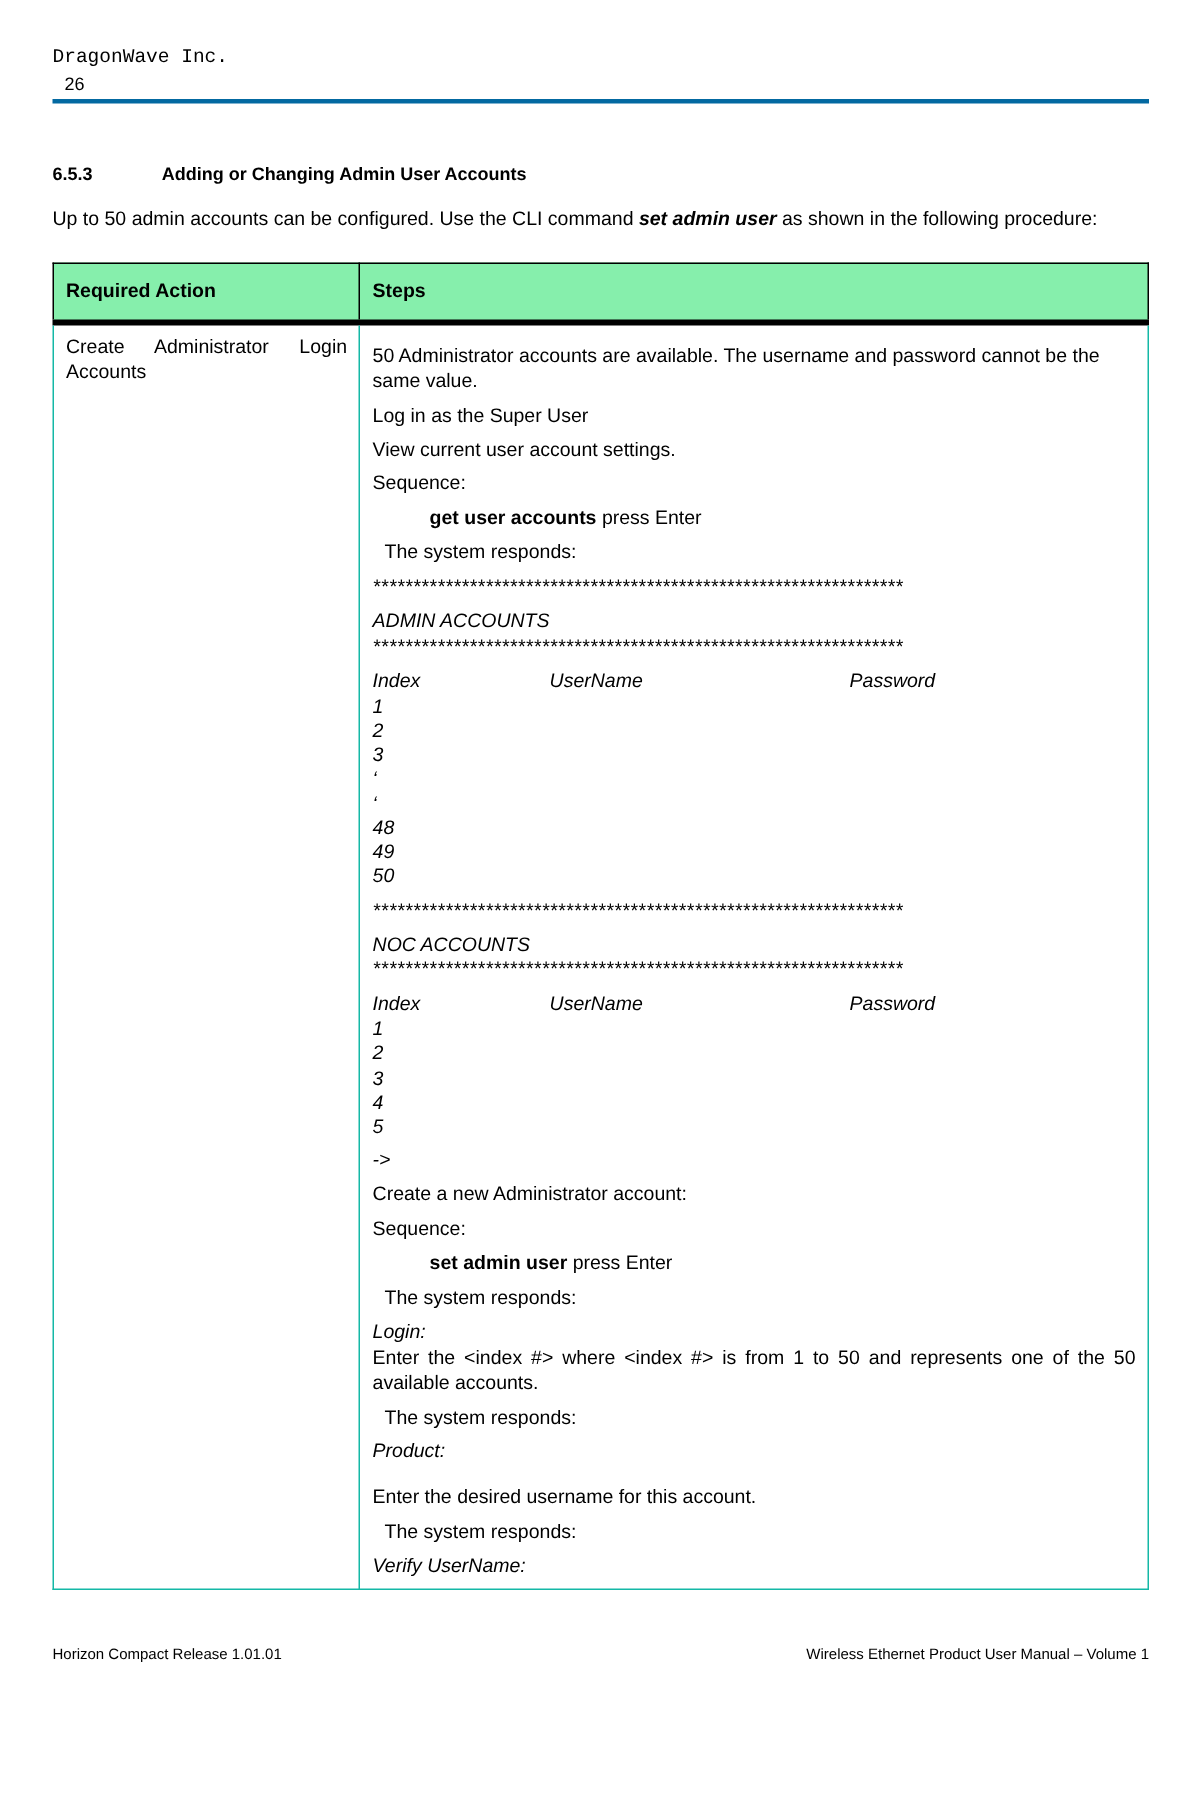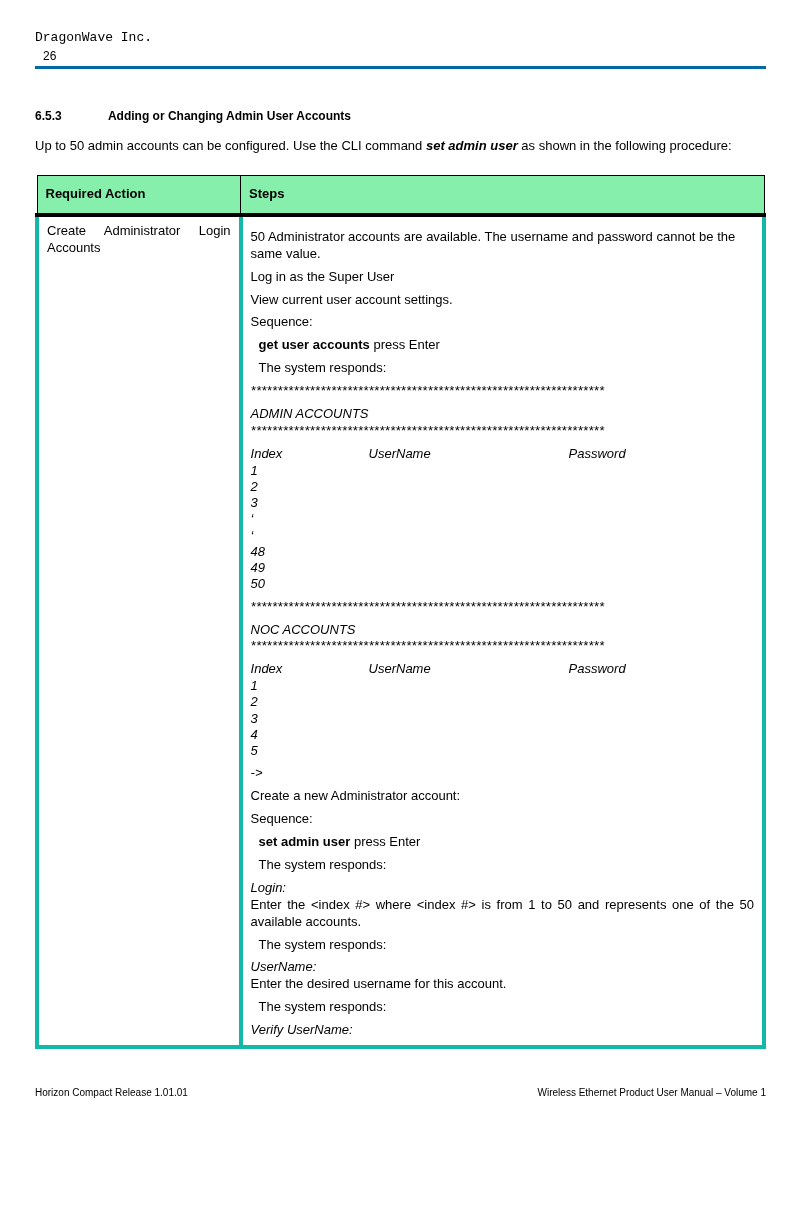--- a/index.html
+++ b/index.html
@@ -50,37 +50,38 @@
   table.proc th {
     text-align: left;
     padding: 10px 8px 10px 8px;
     border: 1px solid #000;
     border-bottom: 4px solid #000;
     font-weight: bold;
     font-size: 13px;
     background: #86efac;
   }
   table.proc td {
-    border: 4px solid #14b8a6;
+    border: 1px solid #14b8a6;
     padding: 6px 8px;
     vertical-align: top;
     font-size: 13px;
   }
   table.proc td.action {
     width: 28%;
     text-align: justify;
   }
   .steps p {
     margin: 6px 0;
   }
   .steps .seq {
     margin-left: 8px;
   }
   .steps .bold {
     font-weight: bold;
+    margin-left: 30px;
   }
   .steps .italic {
     font-style: italic;
   }
   .steps .starline {
     font-style: italic;
     letter-spacing: 0.3px;
   }
   .steps .colrow {
     font-style: italic;
@@ -162,22 +163,22 @@
         <p class="rownum">4</p>
         <p class="rownum">5</p>
         <p class="italic">-&gt;</p>
         <p>Create a new Administrator account:</p>
         <p style="margin-bottom:2px;">Sequence:</p>
         <p class="seq"><span class="bold">set admin user</span><span> press Enter</span></p>
         <p class="seq">The system responds:</p>
         <p class="italic" style="margin-bottom:0;">Login:</p>
         <p style="margin-top:0; text-align:justify;">Enter the &lt;index #&gt; where &lt;index #&gt; is from 1 to 50 and represents one of the 50 available accounts.</p>
         <p class="seq">The system responds:</p>
-        <p class="italic" style="margin-bottom:0;">UserName:</p>
-        <p style="margin-top:0;">Enter the desired username for this account.</p>
+        <p class="italic" style="margin-bottom:0;">Product:</p>
+        <p style="margin-top:14px;">Enter the desired username for this account.</p>
         <p class="seq">The system responds:</p>
         <p class="italic" style="margin-bottom:0;">Verify UserName:</p>
       </td>
     </tr>
   </tbody>
 </table>
 
 <div class="footer">
   <span>Horizon Compact Release 1.01.01</span>
   <span>Wireless Ethernet Product User Manual – Volume 1</span>

